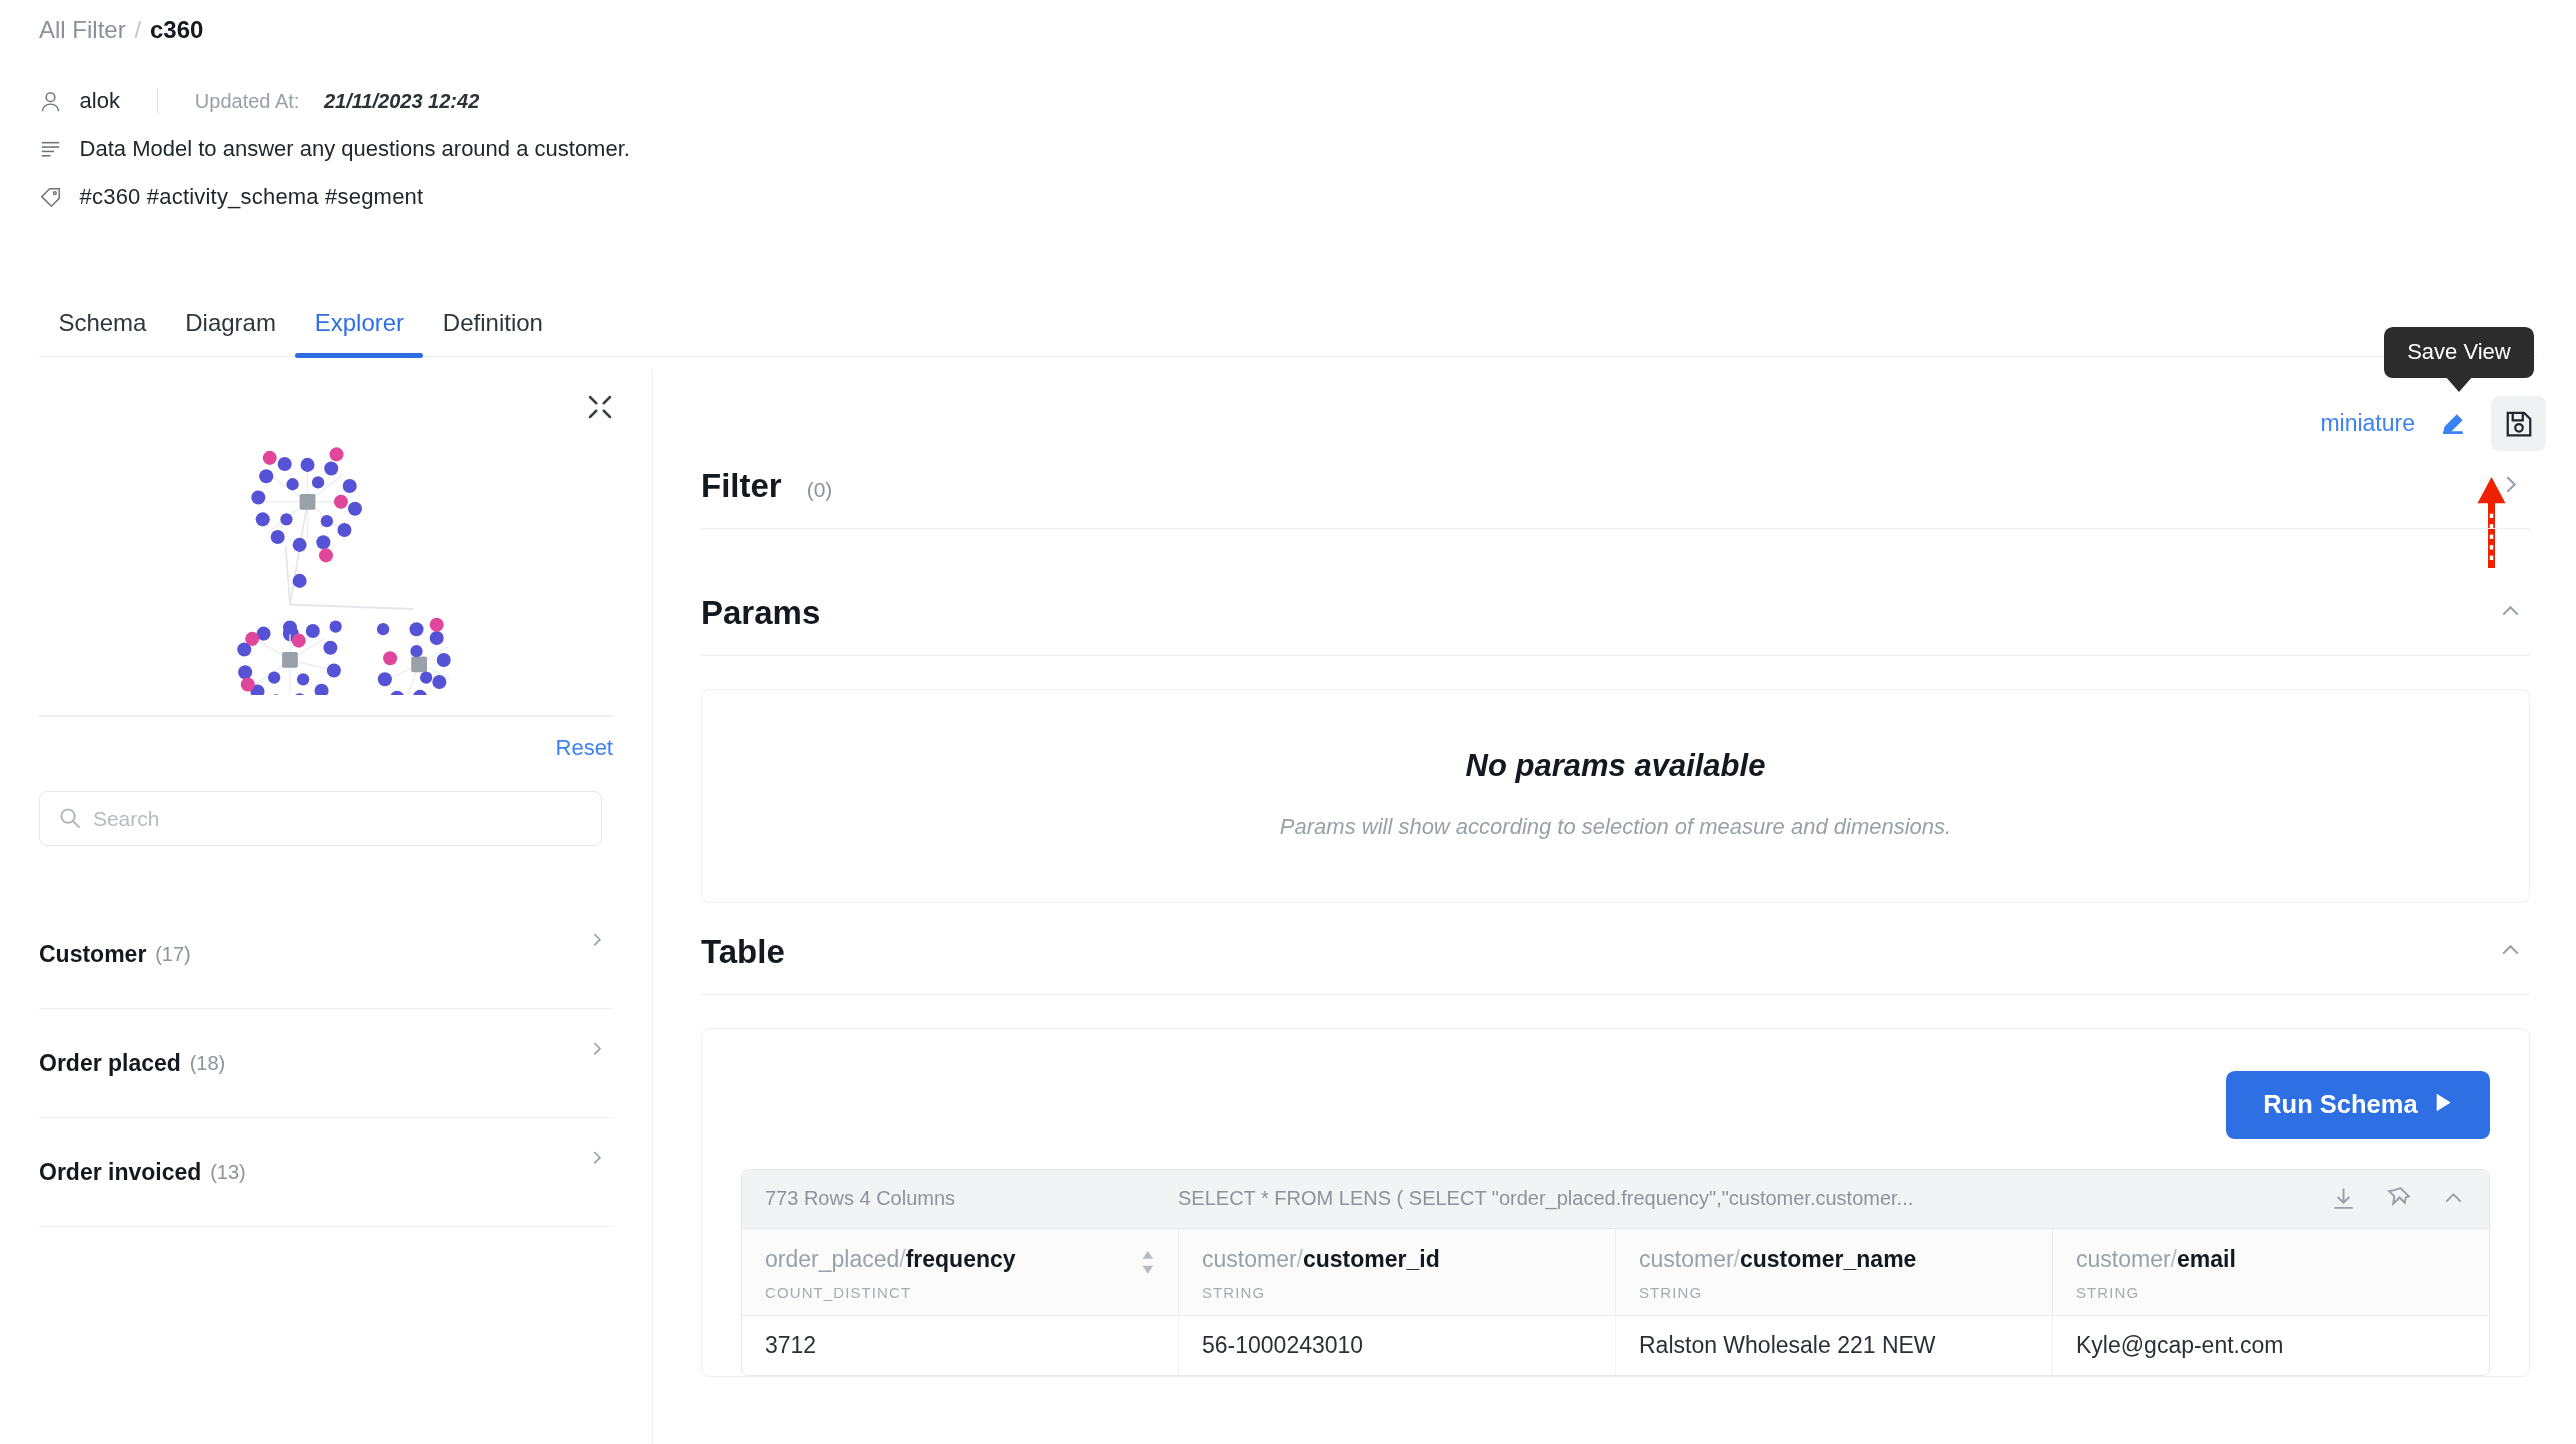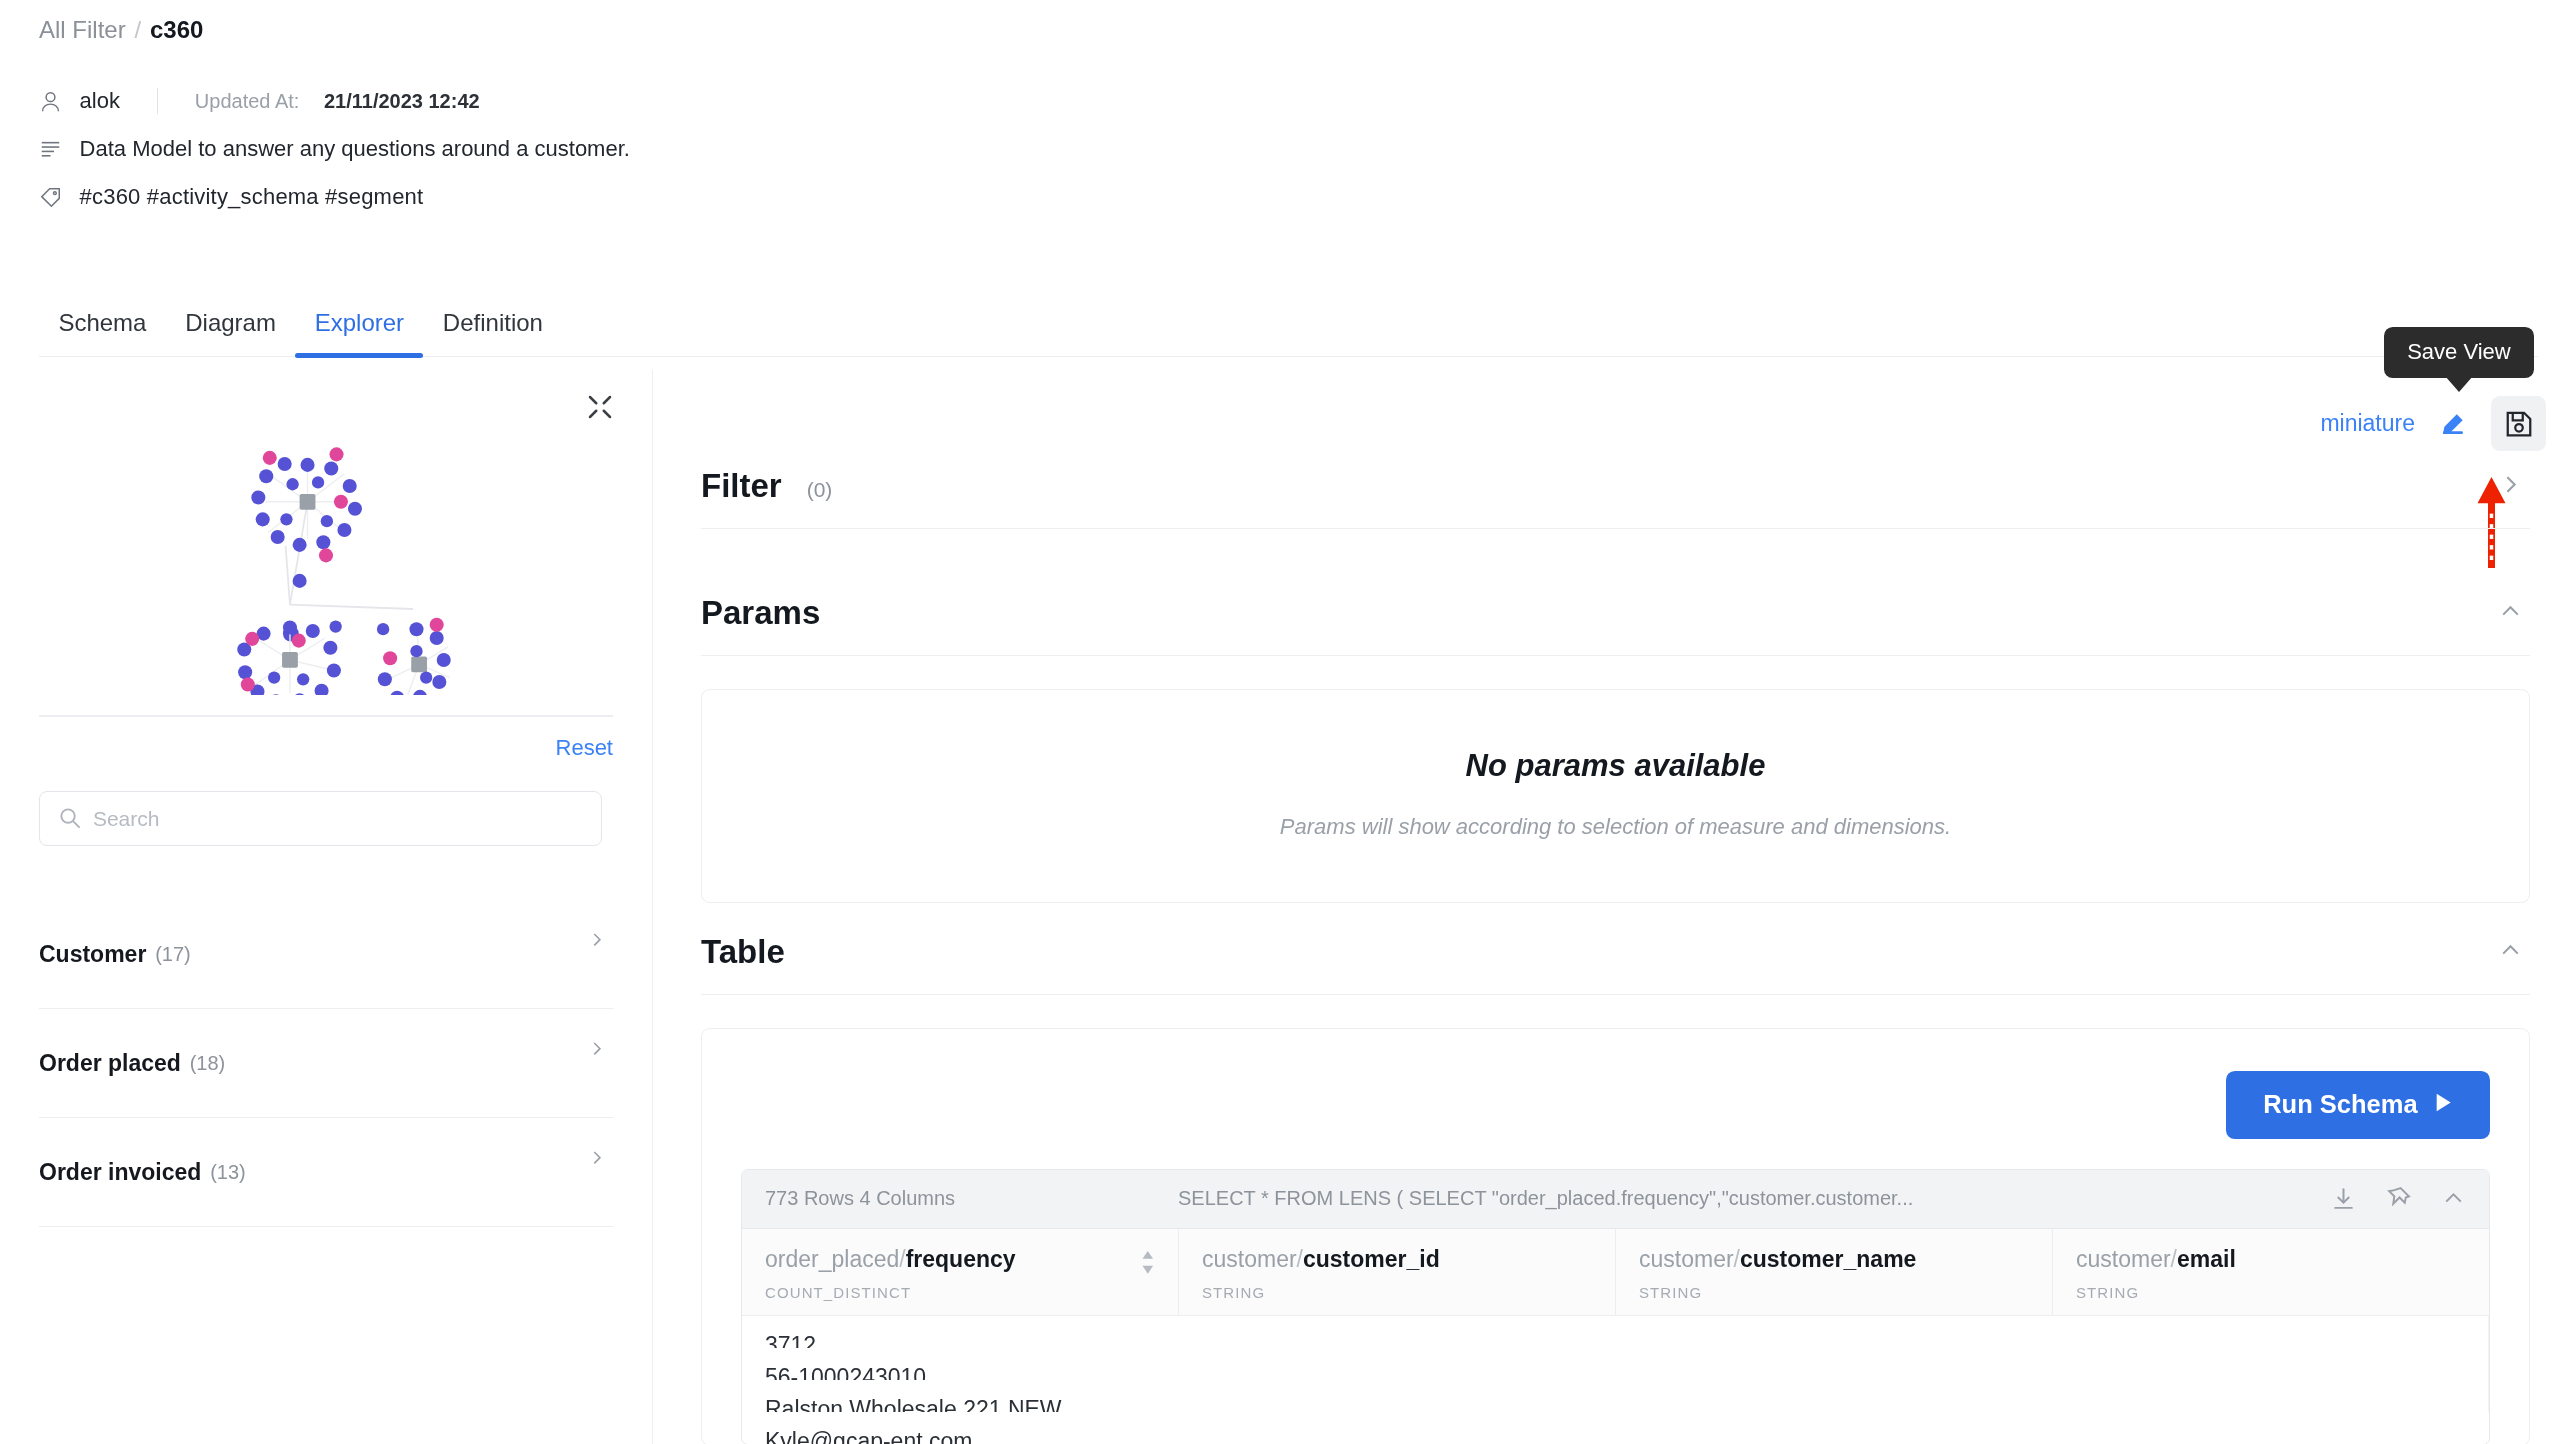--- a/index.html
+++ b/index.html
@@ -22,21 +22,21 @@
   .crumb-current { color: #14181f; font-weight: 700; }
 
   
   .meta { position: absolute; left: 39px; top: 88px; width: 1232px; }
   .meta-row { display: flex; align-items: center; gap: 17.6px; margin-bottom: 22px; }
   .meta-icon { width: 23px; height: 25px; flex: 0 0 23px; color: #6f757e; display:flex; align-items:center; justify-content:center;}
   .meta-icon svg { display:block; }
   .author { font-size: 22px; color: #22262d; }
   .meta-div { width: 0.9px; height: 26px; background: #dfe2e6; margin: 0 19.4px; }
   .updated-label { font-size: 20px; color: #9aa0a8; }
-  .updated-val { font-size: 20px; color: #2c3138; font-weight: 700; margin-left: 7px; }
+  .updated-val { font-size: 20px; color: #2c3138; font-weight: 700; margin-left: 7px; font-style: italic; }
   .desc { font-size: 22px; color: #22262d; }
   .tags { font-size: 22px; color: #22262d; letter-spacing: 0.2px; }
 
   
   .tabs {
     position: absolute; left: 39px; top: 290px; width: 2499px;
     display: flex; align-items: flex-end; gap: 0px;
     border-bottom: 1.8px solid #eceef1; height: 67px;
   }
   .tab {
@@ -174,21 +174,21 @@
   .grid-col:last-child { border-right: none; }
   .col-title { font-size: 23px; white-space: nowrap; }
   .col-prefix { color: #9aa0a8; }
   .col-slash { color: #b9bec5; }
   .col-name { color: #14181f; font-weight: 700; }
   .col-type { font-size: 15px; color: #a6abb2; letter-spacing: 1.1px; margin-top: 10.6px; }
   .sort-arrows {
     position: absolute; right: 21px; top: 21px;
     display: flex; flex-direction: column; gap: 3.5px; cursor: pointer;
   }
-  .grid-body-row { display: flex; border-top: 1.8px solid #ebedf0; flex-direction: column; }
+  .grid-body-row { display: flex; border-top: 1.8px solid #ebedf0; }
   .grid-cell {
     flex: 1 1 0; padding: 16px 23px; font-size: 23px; color: #2b3037;
     border-right: 1.8px solid #f2f3f5; white-space: nowrap; overflow: hidden; min-width: 0;
   }
   .grid-cell:last-child { border-right: none; }
 </style>
 </head>
 <body>
 
 <div class="page">

